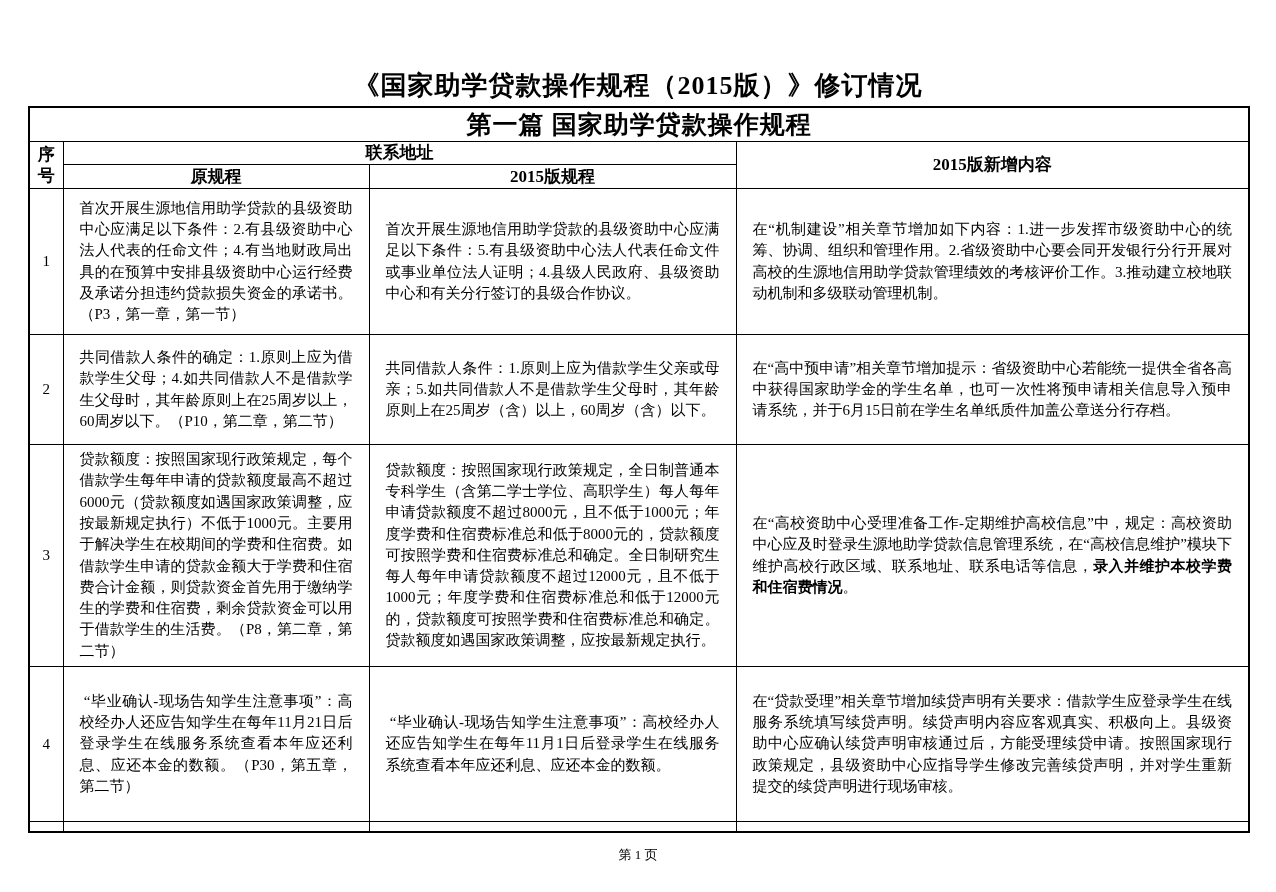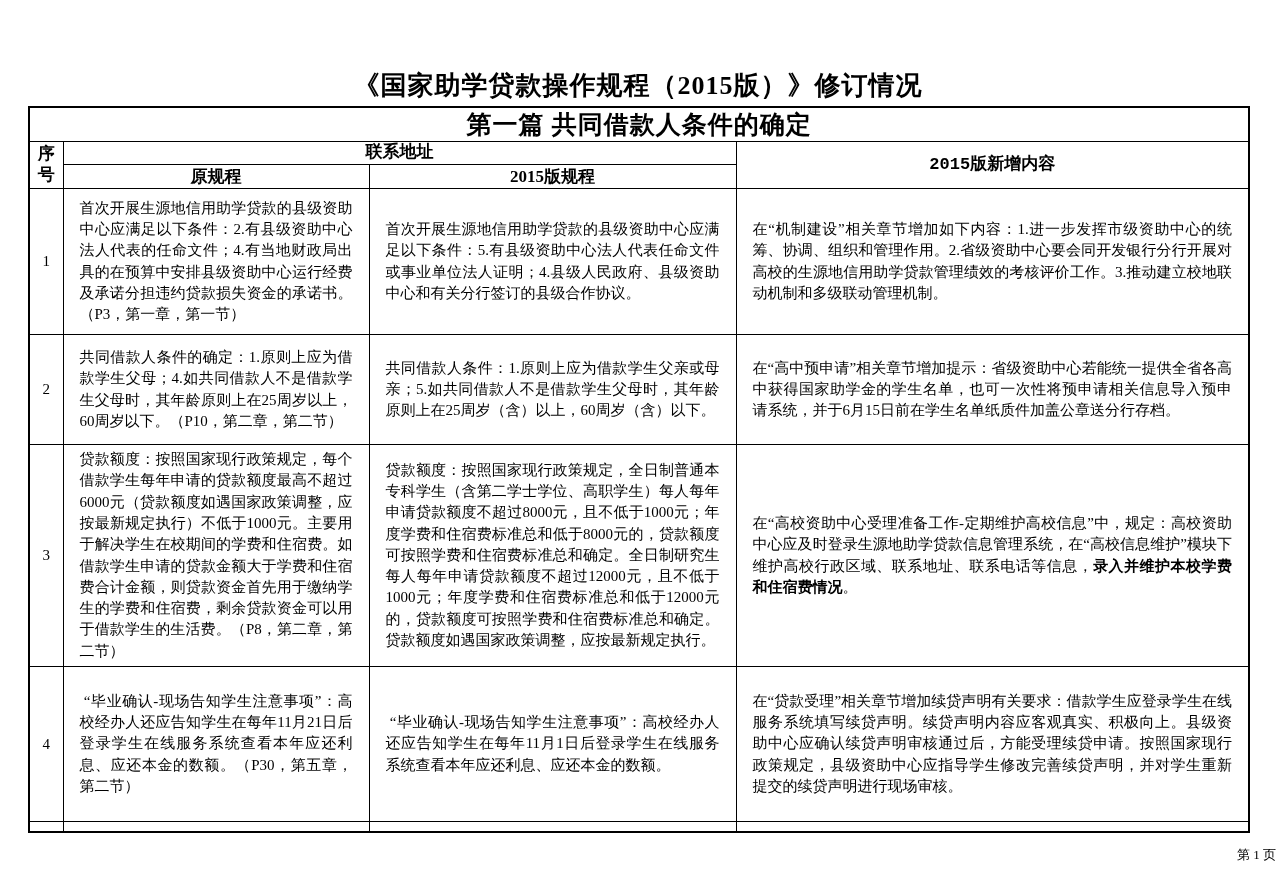--- a/index.html
+++ b/index.html
@@ -23,21 +23,21 @@
   }
   .rev-table td, .rev-table th {
     border:1px solid #000; padding:1px 16px; vertical-align:middle;
     font-weight:normal;
   }
 
   tr.section-row td {
     height:30px; padding:0; text-align:center;
     font-size:25px; font-weight:bold; letter-spacing:1px;
   }
-  tr.head-1 { height:23px;font-family:Liberation Mono, monospace; }
+  tr.head-1 { height:23px; }
   tr.head-2 { height:24px; }
   .rev-table thead th {
     text-align:center; font-size:17px; font-weight:bold; padding:0 2px;
     line-height:1.25;
   }
 
   td.seq { text-align:center; font-size:15px; padding:0; }
   td.cell {
     font-size:15px; line-height:1.42; text-align:justify;
     text-justify:inter-ideograph;
@@ -45,40 +45,40 @@
   td.cell .bold { font-weight:bold; }
 
   #table-body tr:nth-child(1) { height:146px; }
   #table-body tr:nth-child(2) { height:110px; }
   #table-body tr:nth-child(3) { height:222px; }
   #table-body tr:nth-child(4) { height:155px; }
   tr.sliver td { height:9px; padding:0; }
 
   .page-footer {
     position:absolute; top:846px; left:0; width:100%;
-    text-align:right; font-size:13px;
+    text-align:center; font-size:13px;
   }
 </style>
 </head>
 <body>
 
 <div class="page">
 
   <div class="doc-title">《国家助学贷款操作规程（2015版）》修订情况</div>
 
   <table class="rev-table">
     <colgroup>
       <col style="width:34px">
       <col style="width:306px">
       <col style="width:367px">
       <col style="width:513px">
     </colgroup>
     <thead>
       <tr class="section-row">
-        <td colspan="4">第一篇 共同借款人条件的确定</td>
+        <td colspan="4">第一篇 国家助学贷款操作规程</td>
       </tr>
       <tr class="head-1">
         <th rowspan="2">序号</th>
         <th colspan="2">联系地址</th>
         <th rowspan="2">2015版新增内容</th>
       </tr>
       <tr class="head-2">
         <th>原规程</th>
         <th>2015版规程</th>
       </tr>

